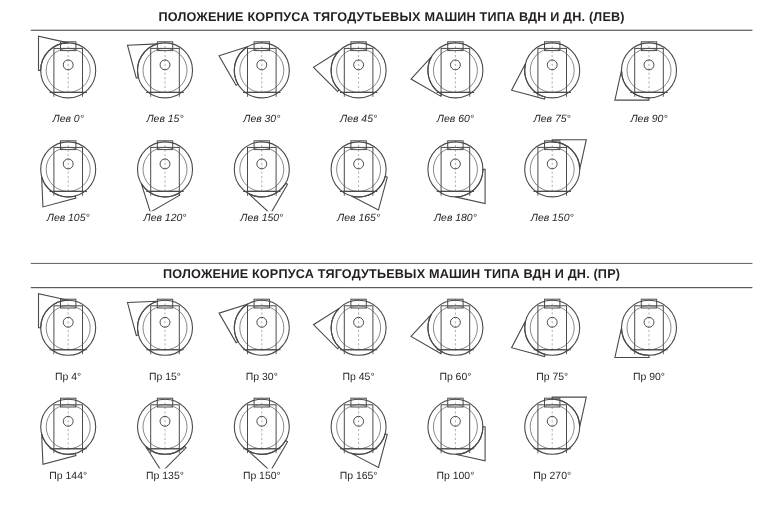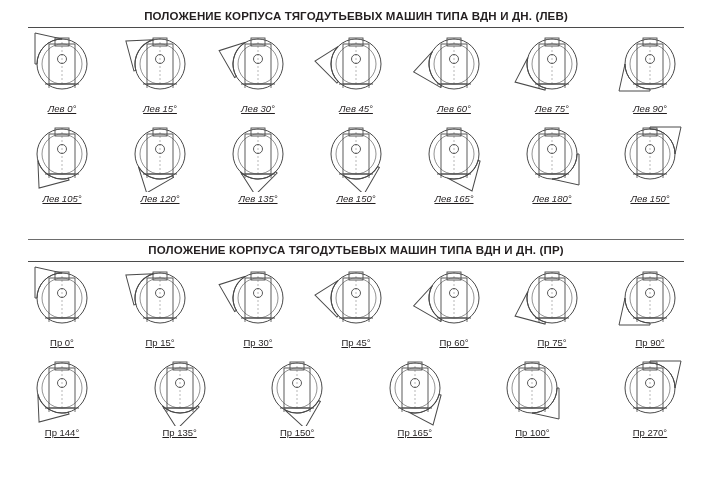--- a/index.html
+++ b/index.html
@@ -40,25 +40,24 @@
   }
   .rule {
     height: 1px;
     background: #4b4b4b;
     margin: 3px 28px 2px 28px;
   }
   .rule.thin { background: #6d6d6d; }
 
   .grid-row {
     display: flex;
-    justify-content: space-between;
+    justify-content: flex-start;
     align-items: flex-end;
     gap: 0px;
     padding: 0 18px;
-    text-decoration: underline;
   }
   .cell {
     width: 88px;
     display: flex;
     flex-direction: column;
     align-items: center;
     justify-content: flex-end;
   }
   .fig {
     width: 88px;
@@ -259,39 +258,20 @@
               <line x1="31" y1="54" x2="31" y2="58" sw="0.8" fill="none" stroke="#4a4a4a" stroke-width="0.8"></line>
               <line x1="57" y1="54" x2="57" y2="58" sw="0.8" fill="none" stroke="#4a4a4a" stroke-width="0.8"></line>
               <line x1="44" y1="8" x2="44" y2="54" sw="0.4" dash="2 2" fill="none" stroke="#4a4a4a" stroke-width="0.4" stroke-dasharray="2 2"></line>
             </svg>
           </div>
         <div class="cap">Лев 120°</div>
       </div>
       <div class="cell">
         <div class="fig">
             <svg width="88" height="72" viewBox="0 0 88 72">
-              <g transform="rotate(-135 44 34)">
-                <path d="M 19 34 A 25 25 0 0 1 44 9 L 17 3 L 17 34 Z" sw="1" fill="none" stroke="#4a4a4a" stroke-width="1"></path>
-              </g>
-              <circle cx="44" cy="34" r="25" sw="1" fill="none" stroke="#4a4a4a" stroke-width="1"></circle>
-              <circle cx="44" cy="34" r="20" sw="0.6" fill="none" stroke="#4a4a4a" stroke-width="0.6"></circle>
-              <rect x="31" y="14" width="26" height="40" sw="0.9" fill="none" stroke="#4a4a4a" stroke-width="0.9"></rect>
-              <rect x="37" y="8" width="14" height="8" sw="0.9" fill="none" stroke="#4a4a4a" stroke-width="0.9"></rect>
-              <circle cx="44" cy="29" r="4.5" sw="0.9" fill="none" stroke="#4a4a4a" stroke-width="0.9"></circle>
-              <line x1="27" y1="54" x2="61" y2="54" sw="1" fill="none" stroke="#4a4a4a" stroke-width="1"></line>
-              <line x1="31" y1="54" x2="31" y2="58" sw="0.8" fill="none" stroke="#4a4a4a" stroke-width="0.8"></line>
-              <line x1="57" y1="54" x2="57" y2="58" sw="0.8" fill="none" stroke="#4a4a4a" stroke-width="0.8"></line>
-              <line x1="44" y1="8" x2="44" y2="54" sw="0.4" dash="2 2" fill="none" stroke="#4a4a4a" stroke-width="0.4" stroke-dasharray="2 2"></line>
-            </svg>
-          </div>
-        <div class="cap">Лев 135°</div>
-      </div>
-      <div class="cell">
-        <div class="fig">
-            <svg width="88" height="72" viewBox="0 0 88 72">
               <g transform="rotate(-150 44 34)">
                 <path d="M 19 34 A 25 25 0 0 1 44 9 L 17 3 L 17 34 Z" sw="1" fill="none" stroke="#4a4a4a" stroke-width="1"></path>
               </g>
               <circle cx="44" cy="34" r="25" sw="1" fill="none" stroke="#4a4a4a" stroke-width="1"></circle>
               <circle cx="44" cy="34" r="20" sw="0.6" fill="none" stroke="#4a4a4a" stroke-width="0.6"></circle>
               <rect x="31" y="14" width="26" height="40" sw="0.9" fill="none" stroke="#4a4a4a" stroke-width="0.9"></rect>
               <rect x="37" y="8" width="14" height="8" sw="0.9" fill="none" stroke="#4a4a4a" stroke-width="0.9"></rect>
               <circle cx="44" cy="29" r="4.5" sw="0.9" fill="none" stroke="#4a4a4a" stroke-width="0.9"></circle>
               <line x1="27" y1="54" x2="61" y2="54" sw="1" fill="none" stroke="#4a4a4a" stroke-width="1"></line>
               <line x1="31" y1="54" x2="31" y2="58" sw="0.8" fill="none" stroke="#4a4a4a" stroke-width="0.8"></line>
@@ -377,21 +357,21 @@
               <circle cx="44" cy="34" r="20" sw="0.6" fill="none" stroke="#4a4a4a" stroke-width="0.6"></circle>
               <rect x="31" y="14" width="26" height="40" sw="0.9" fill="none" stroke="#4a4a4a" stroke-width="0.9"></rect>
               <rect x="37" y="8" width="14" height="8" sw="0.9" fill="none" stroke="#4a4a4a" stroke-width="0.9"></rect>
               <circle cx="44" cy="29" r="4.5" sw="0.9" fill="none" stroke="#4a4a4a" stroke-width="0.9"></circle>
               <line x1="27" y1="54" x2="61" y2="54" sw="1" fill="none" stroke="#4a4a4a" stroke-width="1"></line>
               <line x1="31" y1="54" x2="31" y2="58" sw="0.8" fill="none" stroke="#4a4a4a" stroke-width="0.8"></line>
               <line x1="57" y1="54" x2="57" y2="58" sw="0.8" fill="none" stroke="#4a4a4a" stroke-width="0.8"></line>
               <line x1="44" y1="8" x2="44" y2="54" sw="0.4" dash="2 2" fill="none" stroke="#4a4a4a" stroke-width="0.4" stroke-dasharray="2 2"></line>
             </svg>
           </div>
-        <div class="cap upright">Пр 0°</div>
+        <div class="cap upright">Пр 4°</div>
       </div>
       <div class="cell">
         <div class="fig">
             <svg width="88" height="72" viewBox="0 0 88 72">
               <g transform="rotate(-15 44 34)">
                 <path d="M 19 34 A 25 25 0 0 1 44 9 L 17 3 L 17 34 Z" sw="1" fill="none" stroke="#4a4a4a" stroke-width="1"></path>
               </g>
               <circle cx="44" cy="34" r="25" sw="1" fill="none" stroke="#4a4a4a" stroke-width="1"></circle>
               <circle cx="44" cy="34" r="20" sw="0.6" fill="none" stroke="#4a4a4a" stroke-width="0.6"></circle>
               <rect x="31" y="14" width="26" height="40" sw="0.9" fill="none" stroke="#4a4a4a" stroke-width="0.9"></rect>

